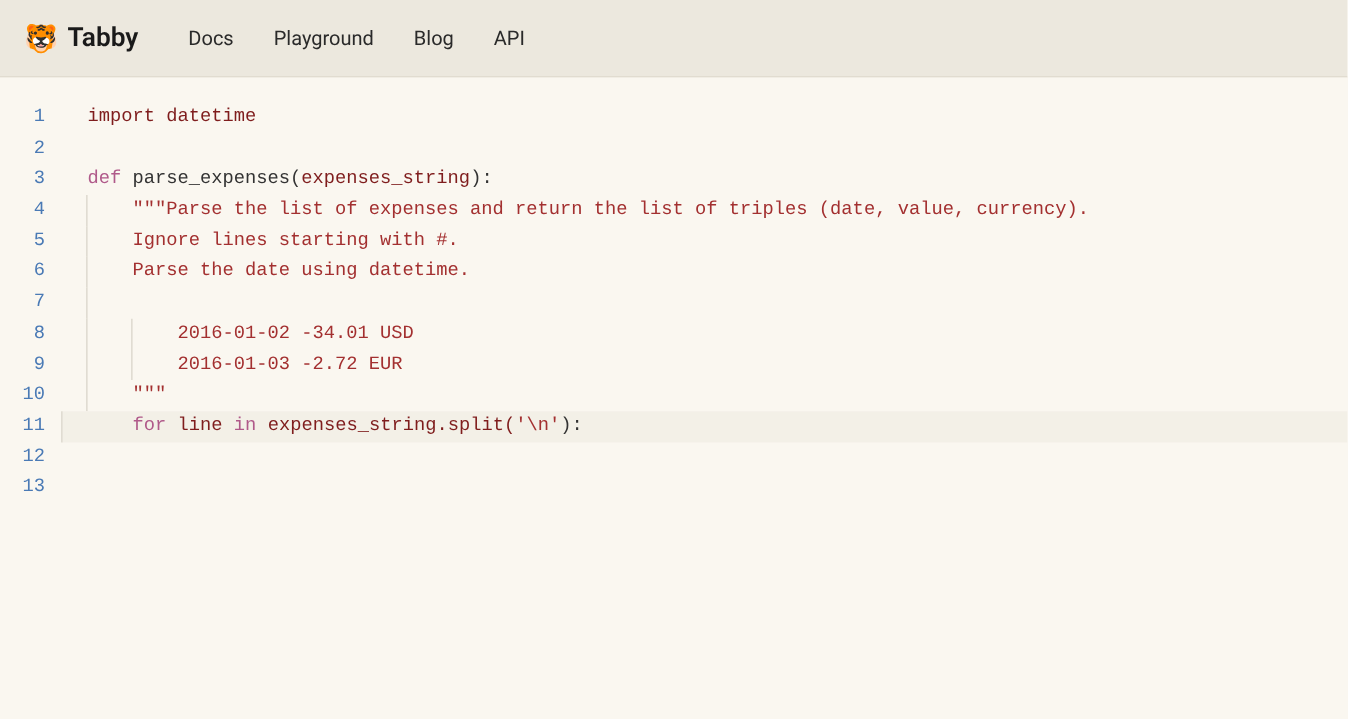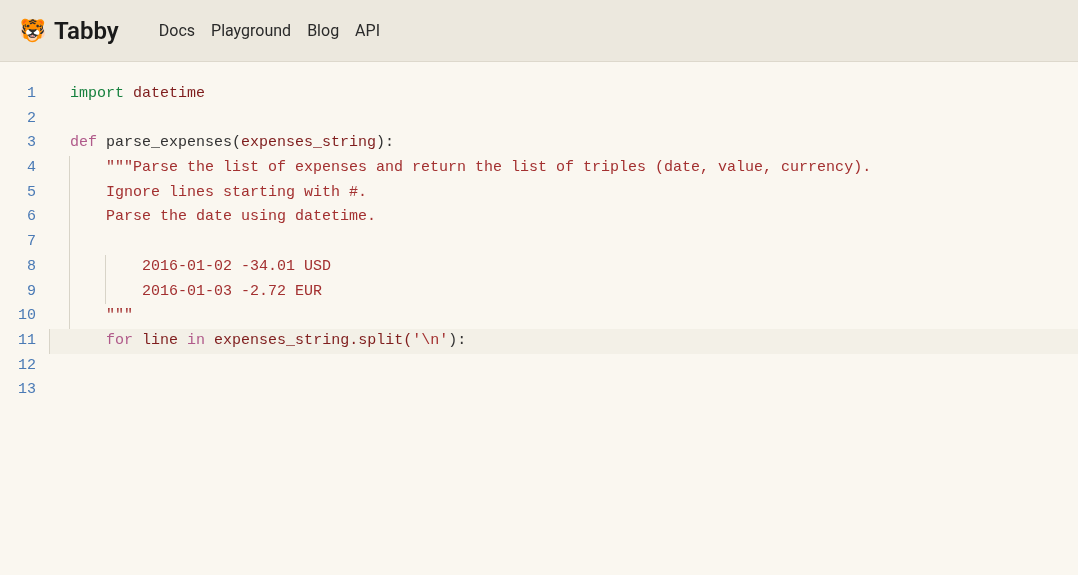--- a/index.html
+++ b/index.html
@@ -26,27 +26,27 @@
     }
     .logo-icon {
       width: 26px;
       height: 26px;
       display: flex;
       align-items: center;
       justify-content: center;
       font-size: 22px;
     }
     .logo-text {
-      font-size: 24px;
+      font-size: 21px;
       font-weight: 600;
       color: #1a1a1a;
     }
     .nav {
       display: flex;
-      gap: 16px;
+      gap: 32px;
     }
     .nav-item {
       font-size: 16px;
       color: #2a2a2a;
       cursor: pointer;
       text-decoration: none;
     }
     .editor {
       display: flex;
       background: #faf7f0;
@@ -74,21 +74,21 @@
       height: 24.7px;
       white-space: pre;
       position: relative;
     }
     .code-line.highlighted {
       background: #f3f0e7;
       margin-left: -20px;
       padding-left: 20px;
       width: calc(100% + 20px);
     }
-    .kw-import { color: #15803d; }
+    .kw-import { color: #7f1d1d; }
     .kw-def { color: #b05a8a; }
     .kw-for { color: #b05a8a; text-align: center; }
     .kw-in { color: #b05a8a; }
     .ident { color: #7f1d1d; }
     .fn-name { color: #333; }
     .docstring { color: #a33030; }
     .string { color: #a33030; }
     .paren { color: #333; }
     .indent-guide {
       border-left: 1px solid #d8d4c8;

